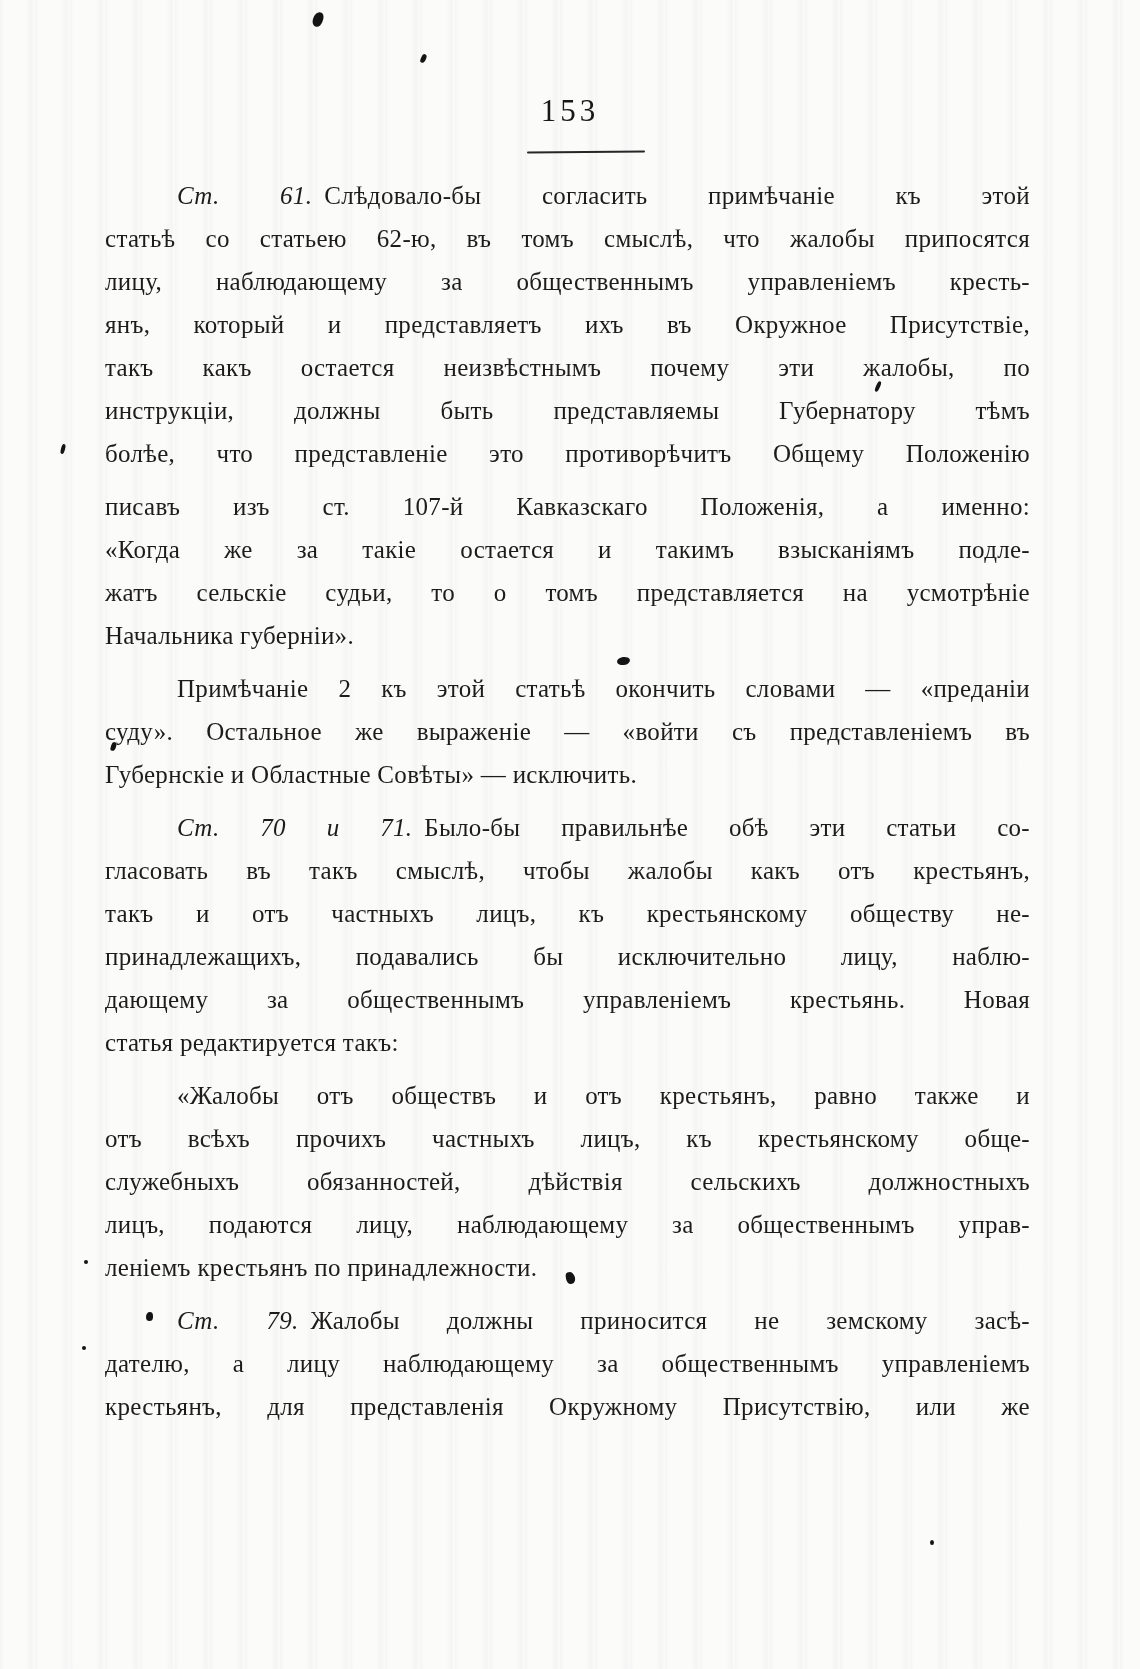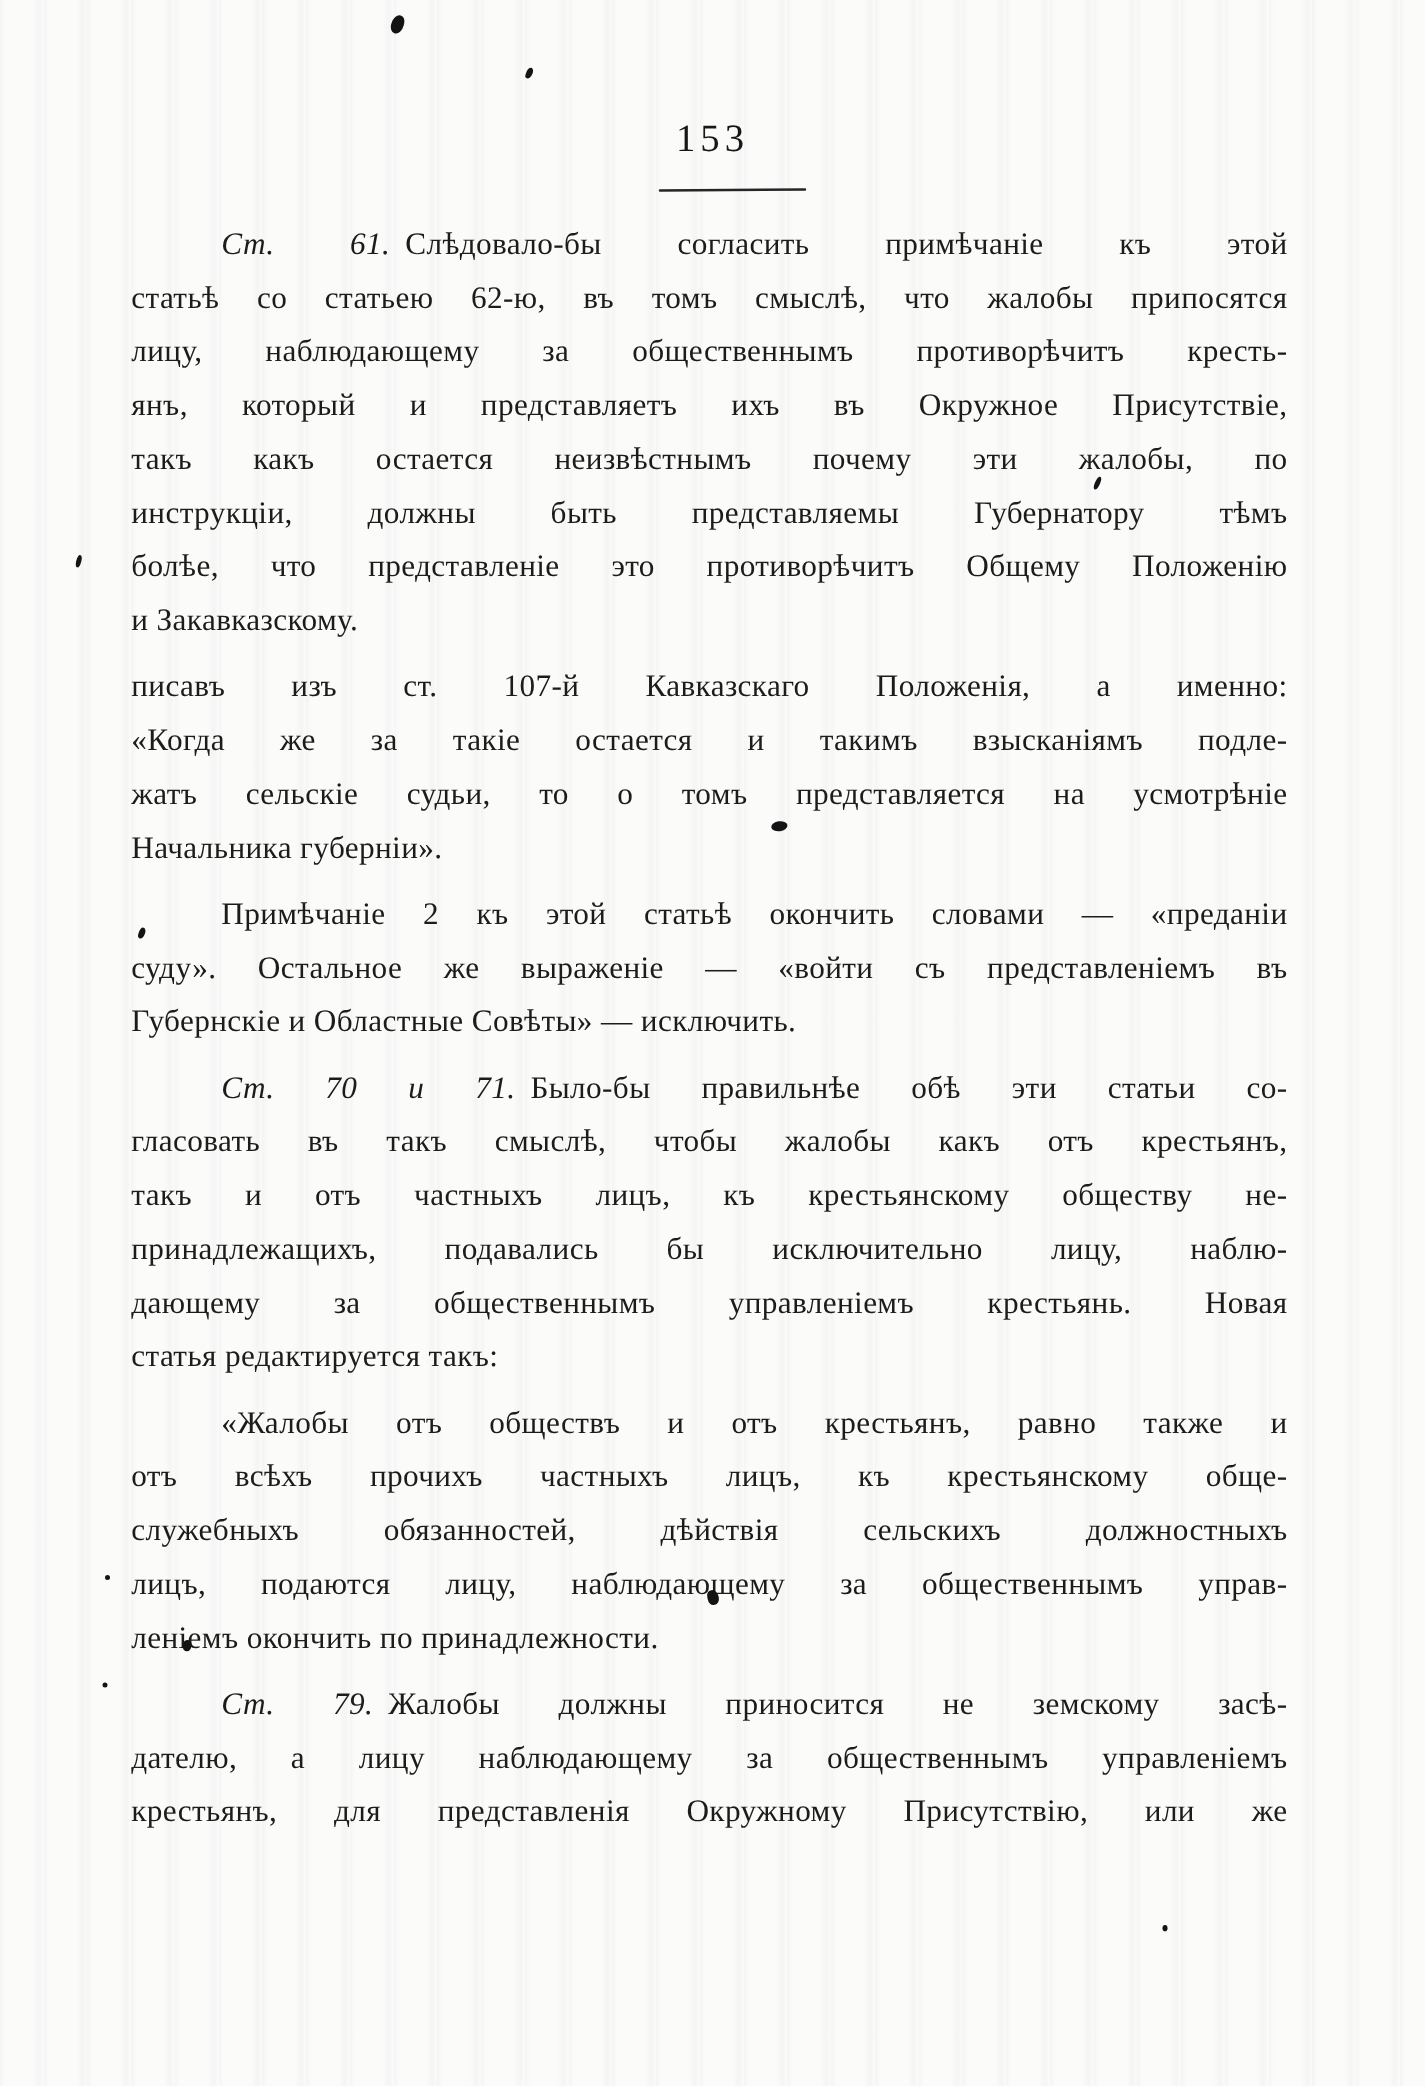--- a/index.html
+++ b/index.html
@@ -71,26 +71,25 @@
 <div class="page">
 
   <div class="page-number">153</div>
 
   <div class="page-rule"></div>
 
   <div class="text-block">
       <div class="para">
         <div class="line first"><span class="article-ref">Ст. 61.</span>Слѣдовало-бы согласить примѣчаніе къ этой</div>
         <div class="line">статьѣ со статьею 62-ю, въ томъ смыслѣ, что жалобы припосятся</div>
-        <div class="line">лицу, наблюдающему за общественнымъ противорѣчитъ кресть-</div>
+        <div class="line">лицу, наблюдающему за общественнымъ управленіемъ кресть-</div>
         <div class="line">янъ, который и представляетъ ихъ въ Окружное Присутствіе,</div>
         <div class="line">такъ какъ остается неизвѣстнымъ почему эти жалобы, по</div>
         <div class="line">инструкціи, должны быть представляемы Губернатору тѣмъ</div>
         <div class="line">болѣе, что представленіе это противорѣчитъ Общему Положенію</div>
-        <div class="line endline">и Закавказскому.</div>
       </div>
       <div class="para">
         <div class="line">писавъ изъ ст. 107-й Кавказскаго Положенія, а именно:</div>
         <div class="line">«Когда же за такіе остается и такимъ взысканіямъ подле-</div>
         <div class="line">жатъ сельскіе судьи, то о томъ представляется на усмотрѣніе</div>
         <div class="line endline">Начальника губерніи».</div>
       </div>
       <div class="para">
         <div class="line first">Примѣчаніе 2 къ этой статьѣ окончить словами — «преданіи</div>
         <div class="line">суду». Остальное же выраженіе — «войти съ представленіемъ въ</div>
@@ -102,21 +101,21 @@
         <div class="line">такъ и отъ частныхъ лицъ, къ крестьянскому обществу не-</div>
         <div class="line">принадлежащихъ, подавались бы исключительно лицу, наблю-</div>
         <div class="line">дающему за общественнымъ управленіемъ крестьянь. Новая</div>
         <div class="line endline">статья редактируется такъ:</div>
       </div>
       <div class="para">
         <div class="line first">«Жалобы отъ обществъ и отъ крестьянъ, равно также и</div>
         <div class="line">отъ всѣхъ прочихъ частныхъ лицъ, къ крестьянскому обще-</div>
         <div class="line">служебныхъ обязанностей, дѣйствія сельскихъ должностныхъ</div>
         <div class="line">лицъ, подаются лицу, наблюдающему за общественнымъ управ-</div>
-        <div class="line endline">леніемъ окончить по принадлежности.</div>
+        <div class="line endline">леніемъ крестьянъ по принадлежности.</div>
       </div>
       <div class="para">
         <div class="line first"><span class="article-ref">Ст. 79.</span>Жалобы должны приносится не земскому засѣ-</div>
         <div class="line">дателю, а лицу наблюдающему за общественнымъ управленіемъ</div>
         <div class="line">крестьянъ, для представленія Окружному Присутствію, или же</div>
       </div>
     </div>
 
   <div class="speck" style="left:313px; top:12px; width:10px; height:15px; border-radius:60% 40% 55% 45%; transform:rotate(14deg);"></div>
   <div class="speck" style="left:421px; top:54px; width:5px; height:9px; border-radius:50% 50% 60% 40%; transform:rotate(22deg);"></div>

